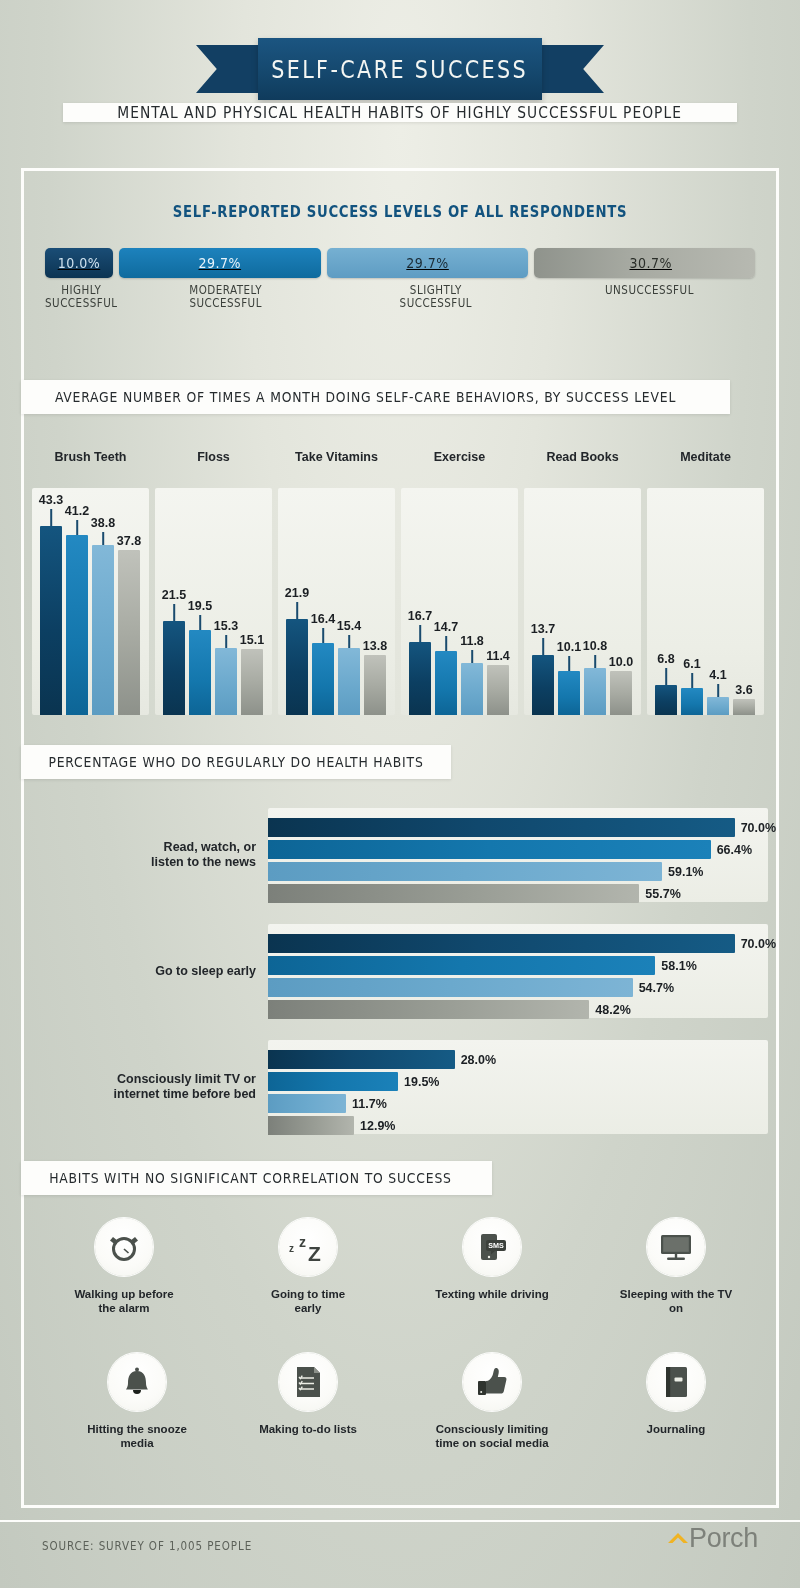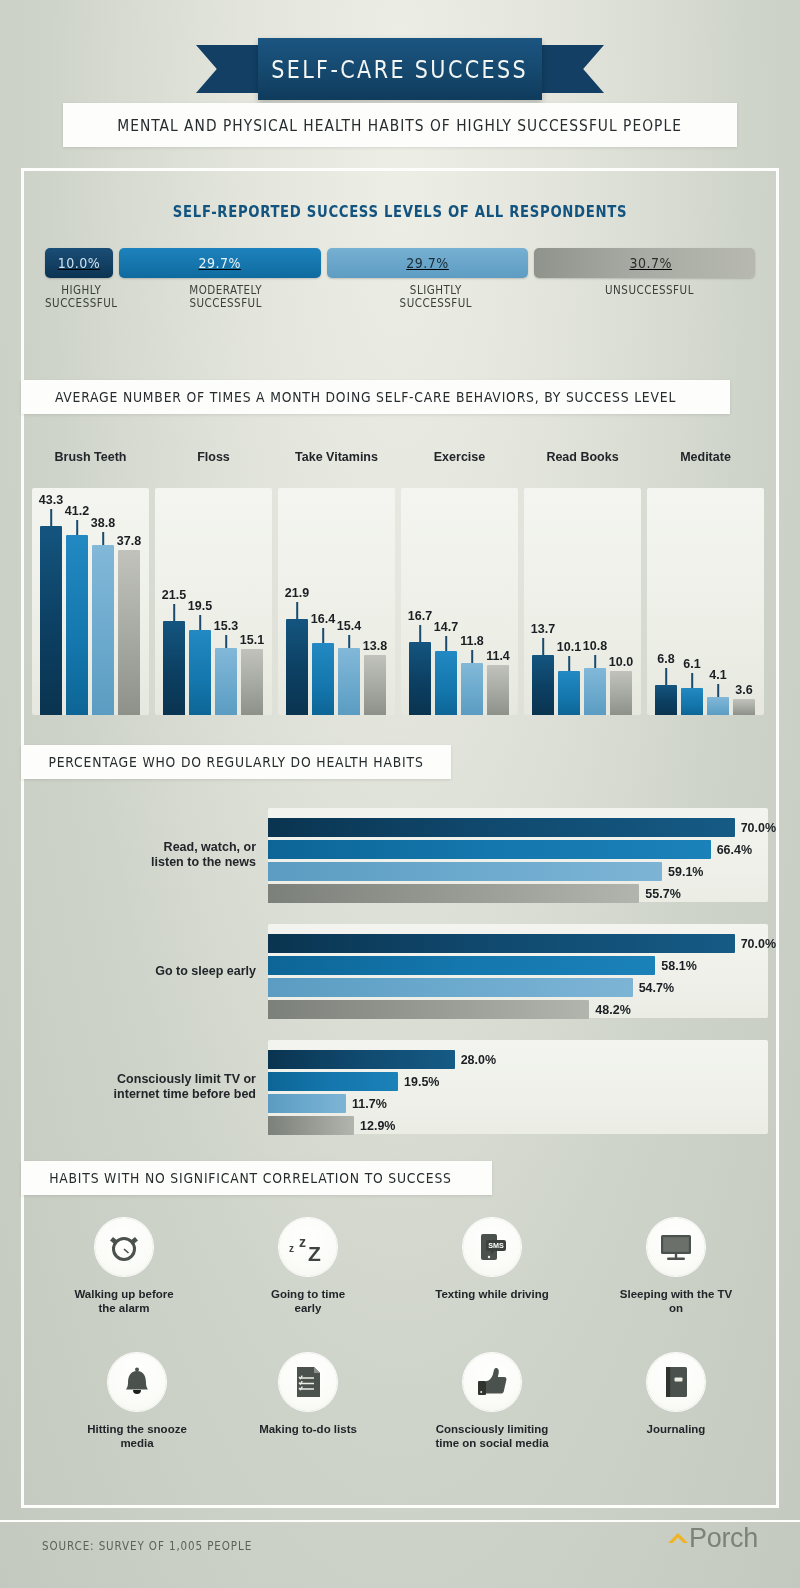--- a/index.html
+++ b/index.html
@@ -28,21 +28,21 @@
     box-shadow:0 3px 6px rgba(0,0,0,.22);
     display:flex; align-items:center; justify-content:center;
   }
   .ribbon-title {
     color:#f4f6f3; font-size:25px; letter-spacing:2.6px;
     font-family:"DejaVu Sans Condensed","Liberation Sans", sans-serif;
     font-weight:400; white-space:nowrap;
     transform:scaleX(.92);
   }
   .subbar {
-    position:absolute; top:103px; left:63px; width:674px; height:44px;
+    position:absolute; top:103px; left:63px; width:674px; height:19px;
     background:#fdfdfb; display:flex; align-items:center; justify-content:center;
     box-shadow:0 1px 3px rgba(0,0,0,.10);
   }
   .subbar span {
     font-size:16.5px; letter-spacing:1.1px; color:#262b2e;
     font-family:"DejaVu Sans Condensed","Liberation Sans", sans-serif;
     transform:scaleX(.93); white-space:nowrap;
   }
 
   

